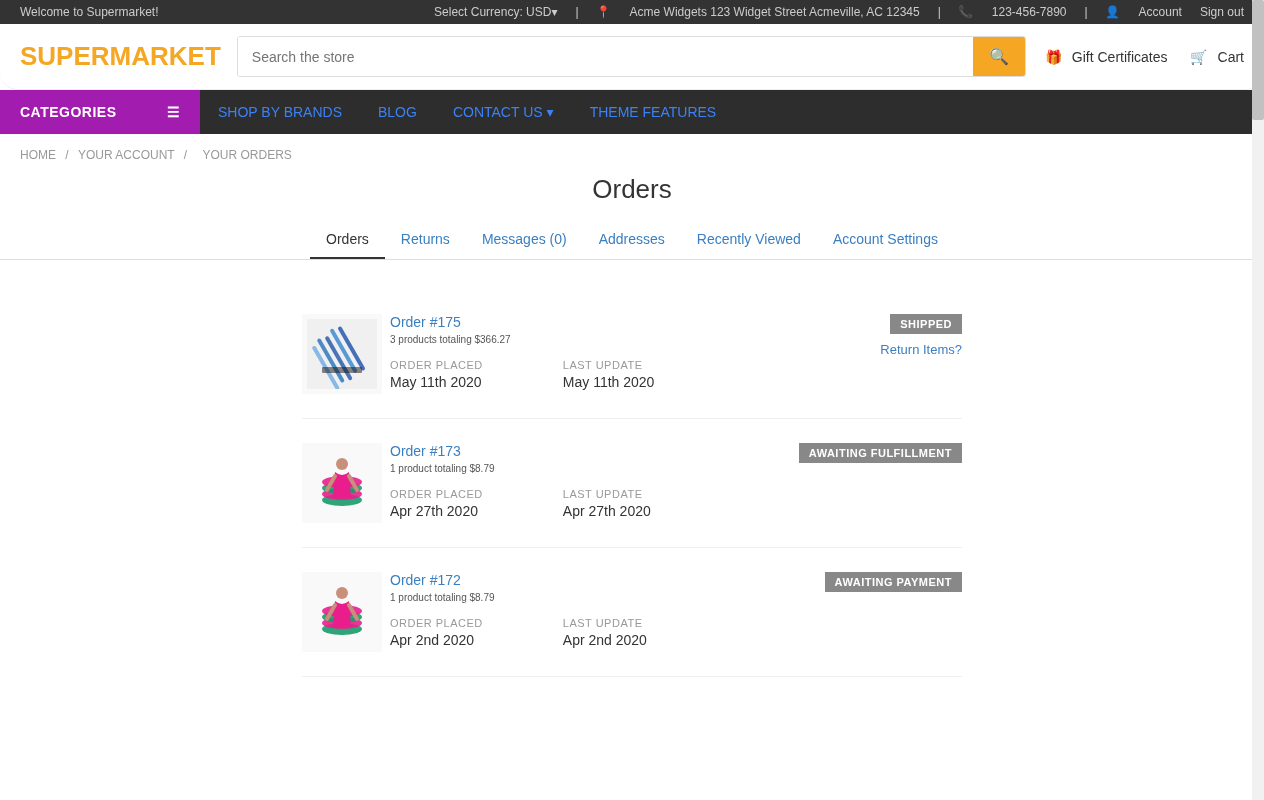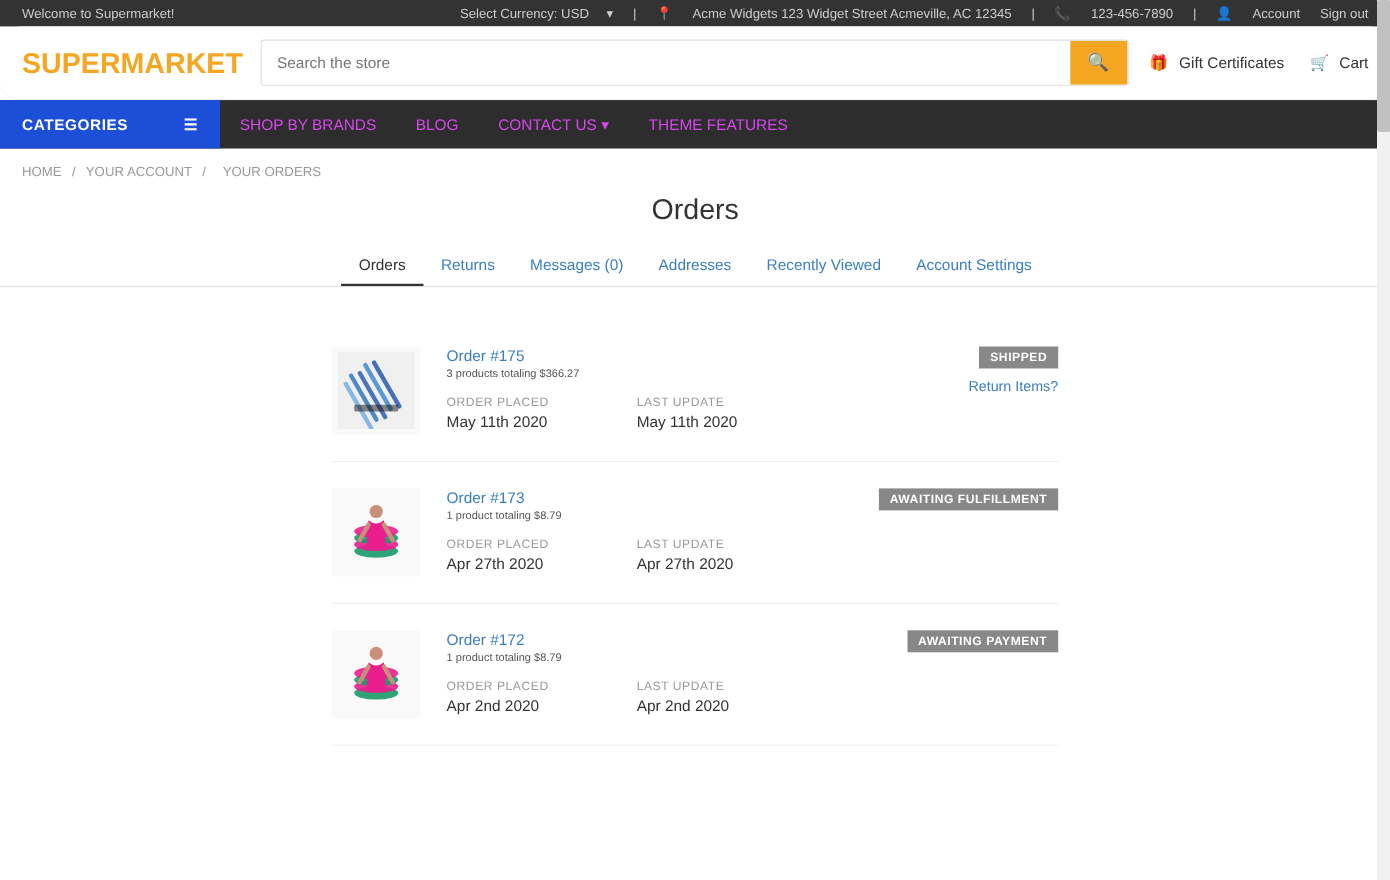--- a/index.html
+++ b/index.html
@@ -24,21 +24,21 @@
       color: #ccc;
       text-decoration: none;
       cursor: pointer;
       display: flex;
       align-items: center;
       gap: 4px;
     }
     .currency-select {
       display: flex;
       align-items: flex-end;
-      gap: 16px;
+      gap: 0;
       cursor: pointer;
     }
     .separator { color: #555; }
 
     
     .header {
       background: #fff;
       padding: 12px 20px;
       display: flex;
       align-items: center;
@@ -100,39 +100,39 @@
       justify-content: center;
     }
 
     
     .nav {
       background: #2d2d2d;
       display: flex;
       align-items: center;
     }
     .nav-categories {
-      background: #1d4ed8;
+      background: #a21caf;
       color: #fff;
       padding: 14px 20px;
       display: flex;
       align-items: center;
       gap: 10px;
       cursor: pointer;
       font-weight: bold;
       font-size: 14px;
       letter-spacing: 0.5px;
       min-width: 200px;
     }
     .nav-items {
       display: flex;
       align-items: center;
       gap: 0;
     }
     .nav-item {
-      color: #d946ef;
+      color: #3b82f6;
       padding: 8px 18px;
       cursor: pointer;
       font-size: 14px;
       text-decoration: none;
       display: flex;
       align-items: center;
       gap: 4px;
       white-space: nowrap;
     }
 
@@ -182,21 +182,21 @@
       max-width: 700px;
       margin: 0 auto;
       padding: 0 20px;
     }
 
     .order-item {
       display: flex;
       align-items: flex-start;
       padding: 24px 0;
       border-bottom: 1px solid #eee;
-      gap: 24px;
+      gap: 8px;
     }
     .order-image {
       width: 80px;
       height: 80px;
       flex-shrink: 0;
       display: flex;
       align-items: center;
       justify-content: center;
       background: #f9f9f9;
       overflow: hidden;

